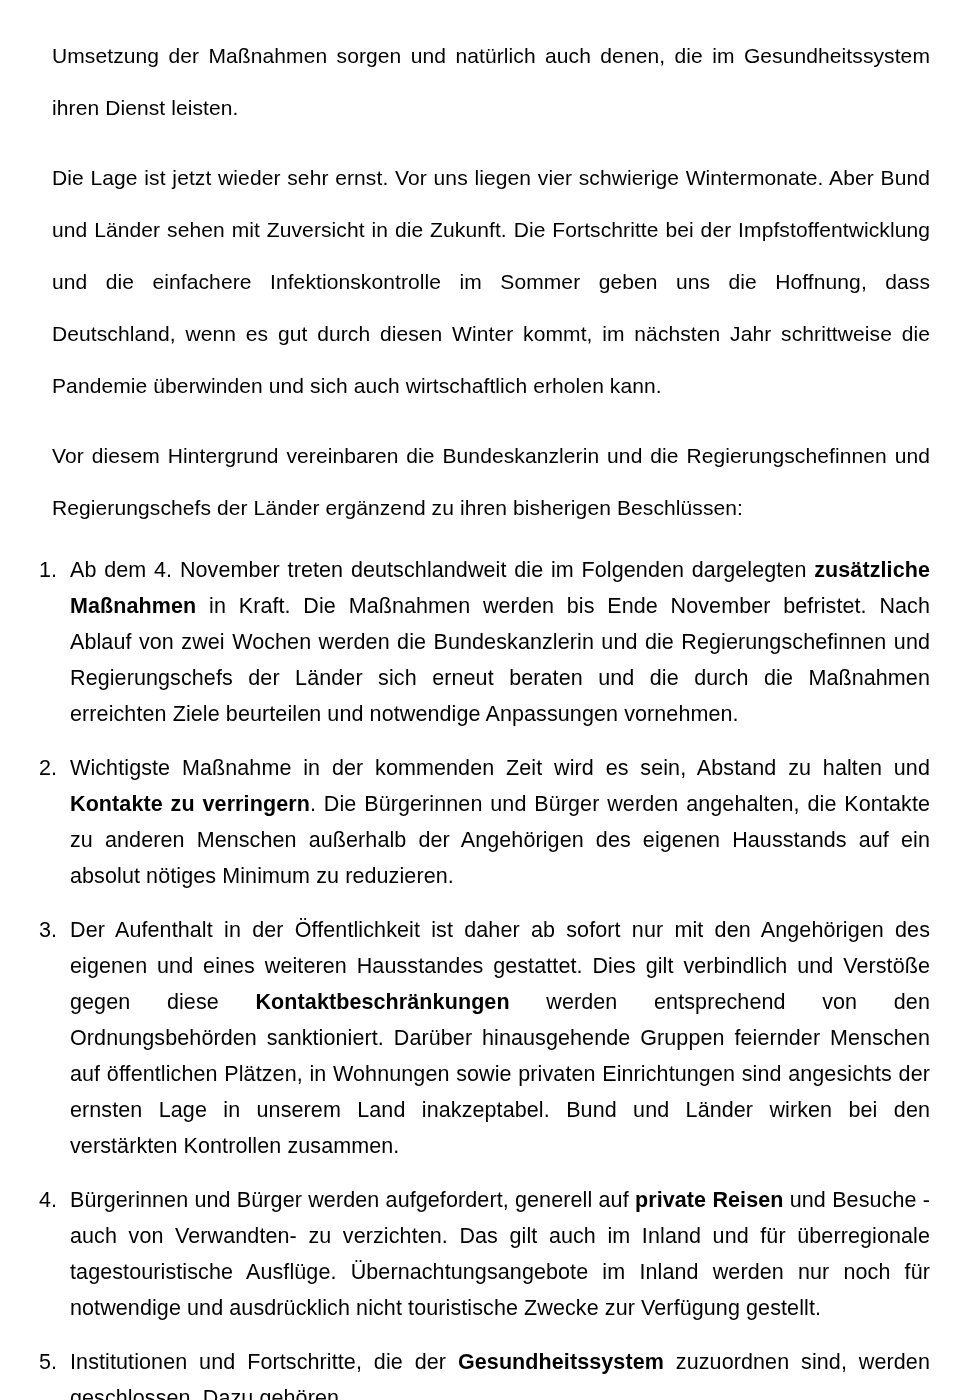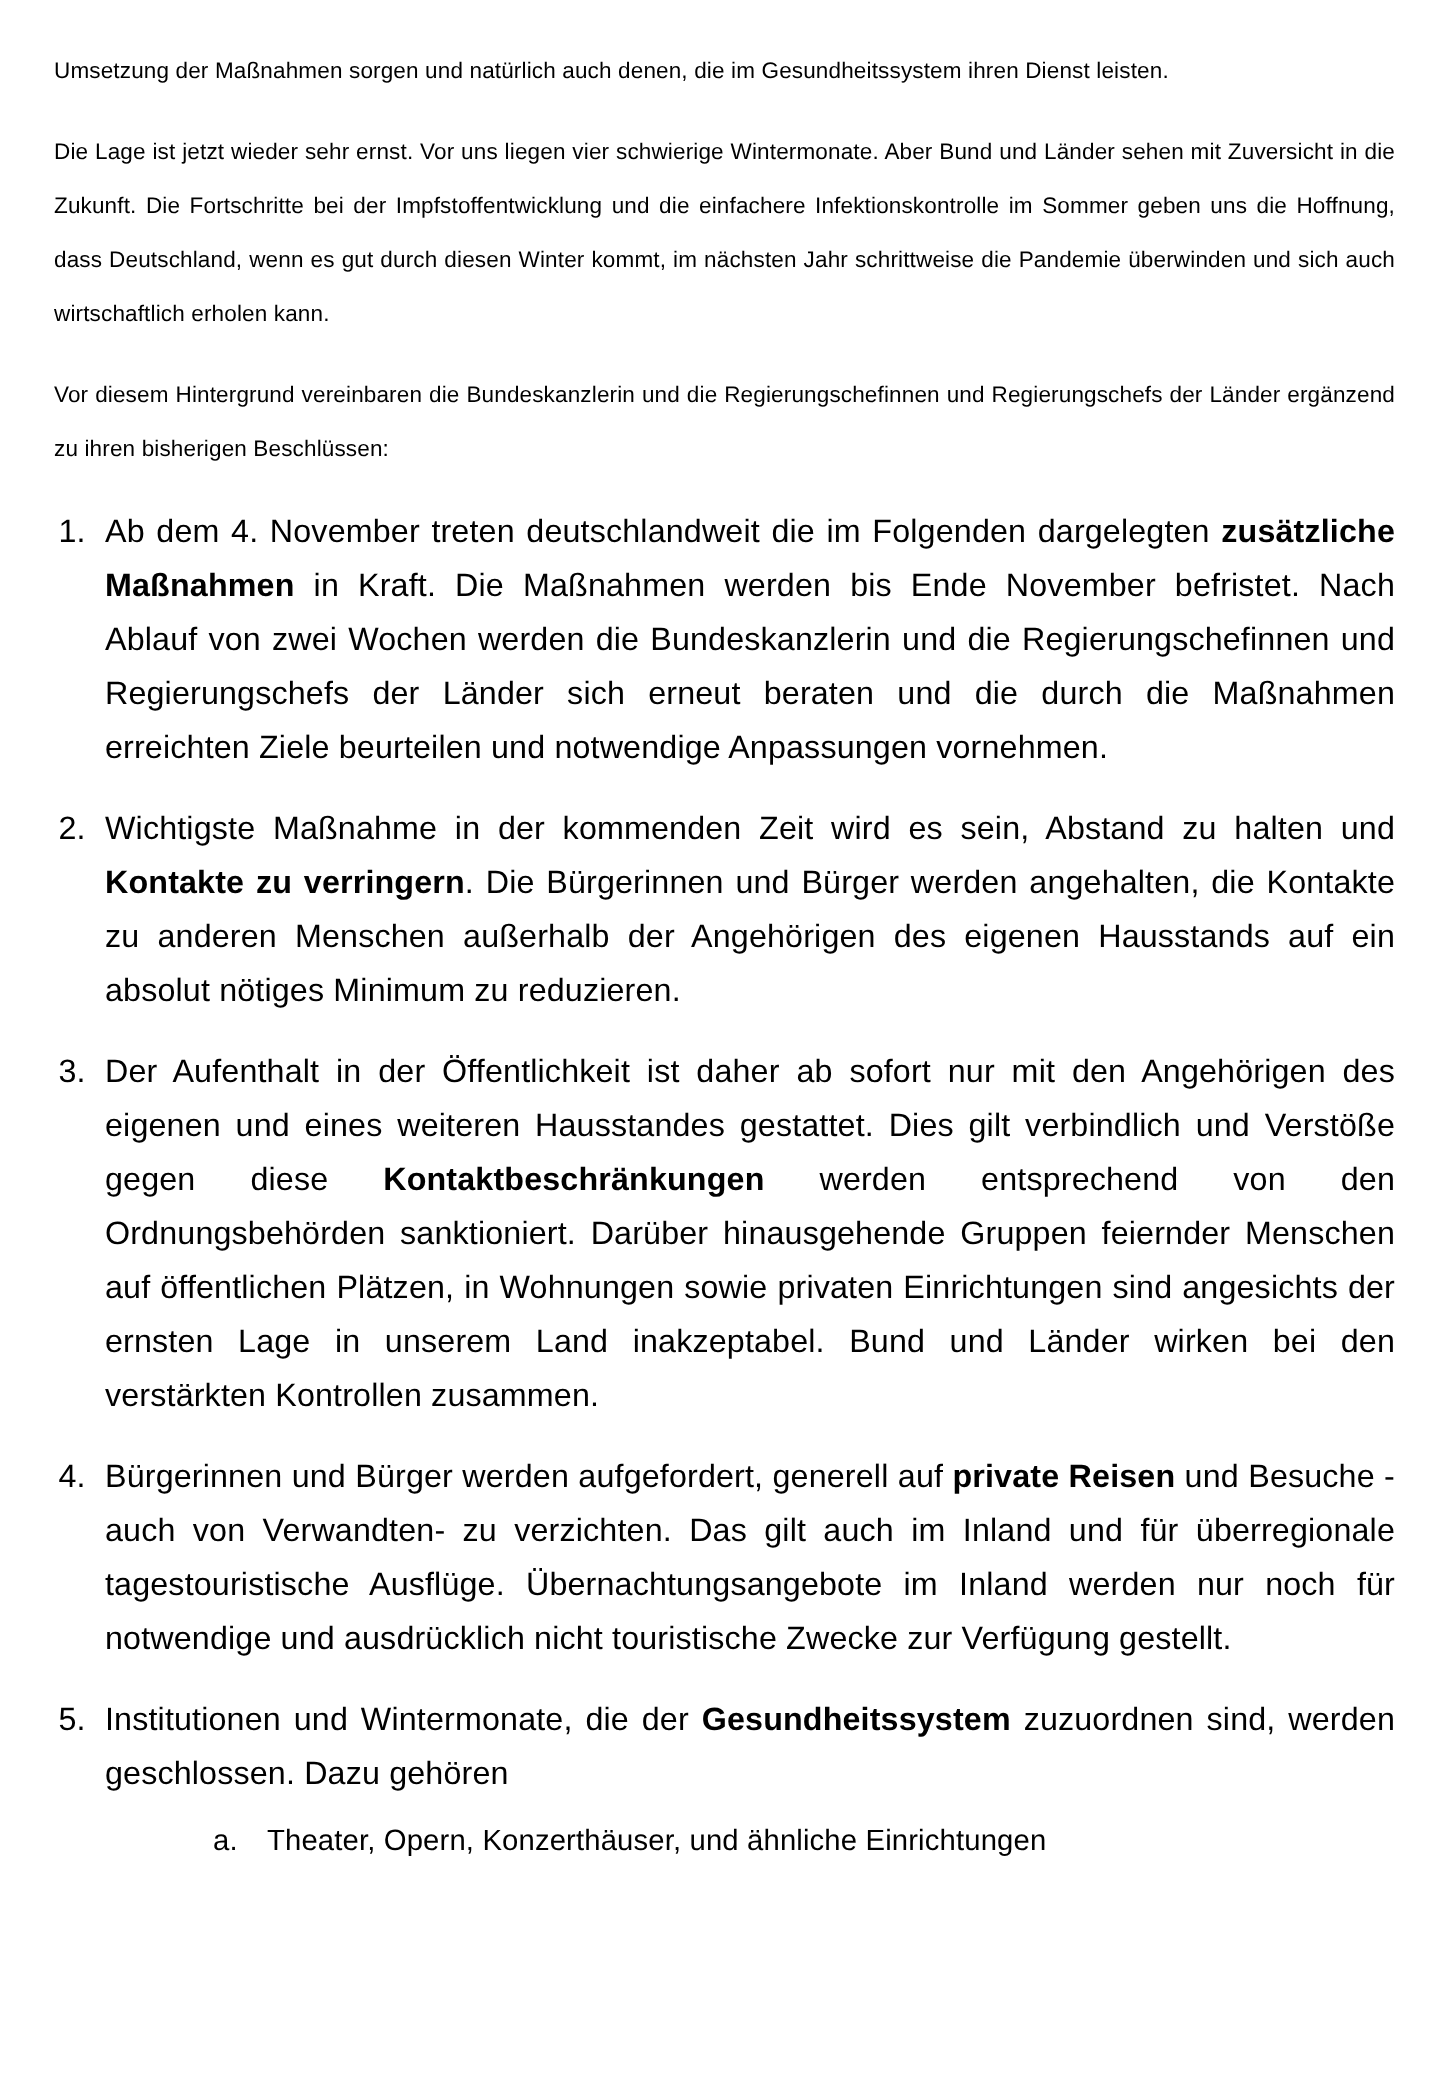--- a/index.html
+++ b/index.html
@@ -18,23 +18,23 @@
     width: 960px;
     height: 1400px;
     box-sizing: border-box;
     padding: 30px 30px 0 36px;
     background: #ffffff;
   }
   .doc-body {
     width: 894px;
   }
   p.para {
-    margin: 0 0 18px 0;
-    font-size: 15px;
-    line-height: 36px;
+    margin: 0 0 18px 16px;
+    font-size: 21px;
+    line-height: 52px;
     text-align: justify;
     text-justify: inter-word;
     letter-spacing: 0.1px;
   }
   p.para:last-child {
     margin-bottom: 0;
   }
   ol.numlist {
     list-style: none;
     margin: 0;
@@ -116,21 +116,21 @@
       <li>
         <span class="marker">3.</span>
         <span class="content"><span class="seg">Der Aufenthalt in der Öffentlichkeit ist daher ab sofort nur mit den Angehörigen des eigenen und eines weiteren Hausstandes gestattet. Dies gilt verbindlich und Verstöße gegen diese </span><span class="seg bold">Kontaktbeschränkungen</span><span class="seg"> werden entsprechend von den Ordnungsbehörden sanktioniert. Darüber hinausgehende Gruppen feiernder Menschen auf öffentlichen Plätzen, in Wohnungen sowie privaten Einrichtungen sind angesichts der ernsten Lage in unserem Land inakzeptabel. Bund und Länder wirken bei den verstärkten Kontrollen zusammen.</span></span>
       </li>
       <li>
         <span class="marker">4.</span>
         <span class="content"><span class="seg">Bürgerinnen und Bürger werden aufgefordert, generell auf </span><span class="seg bold">private Reisen</span><span class="seg"> und Besuche -auch von Verwandten- zu verzichten. Das gilt auch im Inland und für überregionale tagestouristische Ausflüge. Übernachtungsangebote im Inland werden nur noch für notwendige und ausdrücklich nicht touristische Zwecke zur Verfügung gestellt.</span></span>
       </li>
       <li>
         <span class="marker">5.</span>
-        <span class="content"><span class="seg">Institutionen und Wintermonate, die der </span><span class="seg bold">Gesundheitssystem</span><span class="seg"> zuzuordnen sind, werden geschlossen. Dazu gehören</span></span>
+        <span class="content"><span class="seg">Institutionen und Fortschritte, die der </span><span class="seg bold">Gesundheitssystem</span><span class="seg"> zuzuordnen sind, werden geschlossen. Dazu gehören</span></span>
         <ol class="sublist">
           <li>
             <span class="marker">a.</span>
             <span class="content"><span class="seg">Theater, Opern, Konzerthäuser, und ähnliche Einrichtungen</span></span>
           </li>
         </ol>
       </li>
     </ol>
 
   </div>

